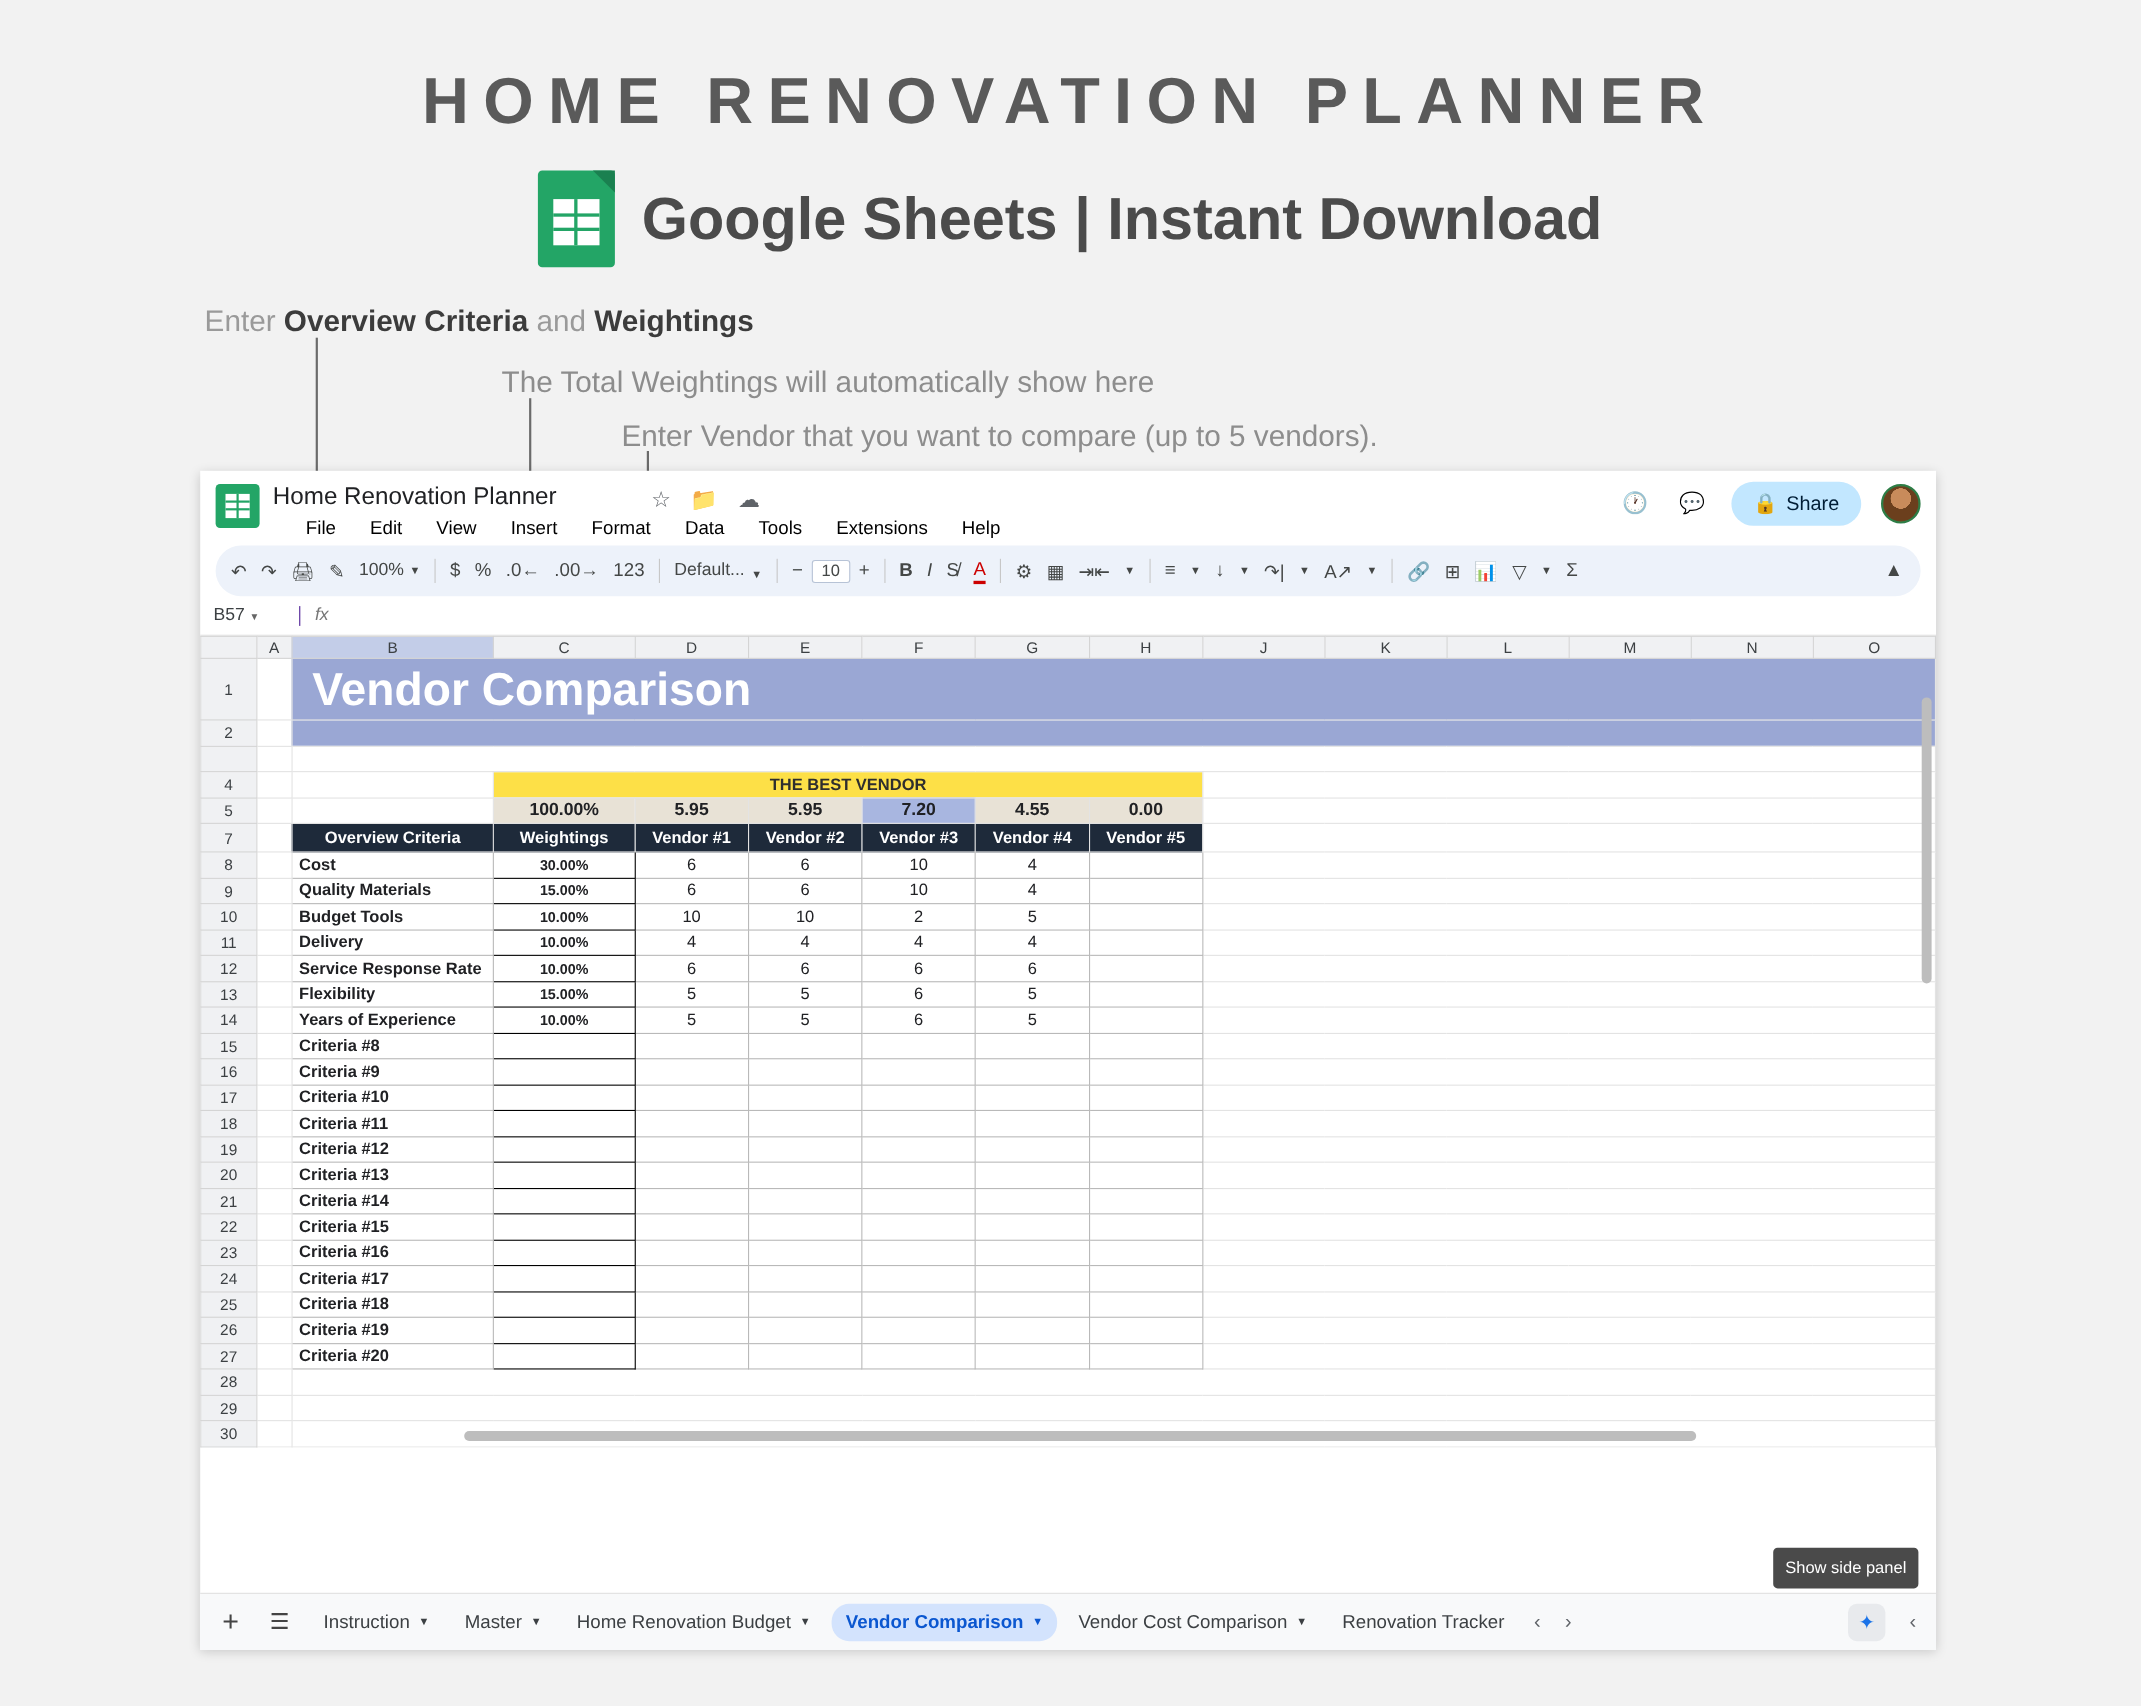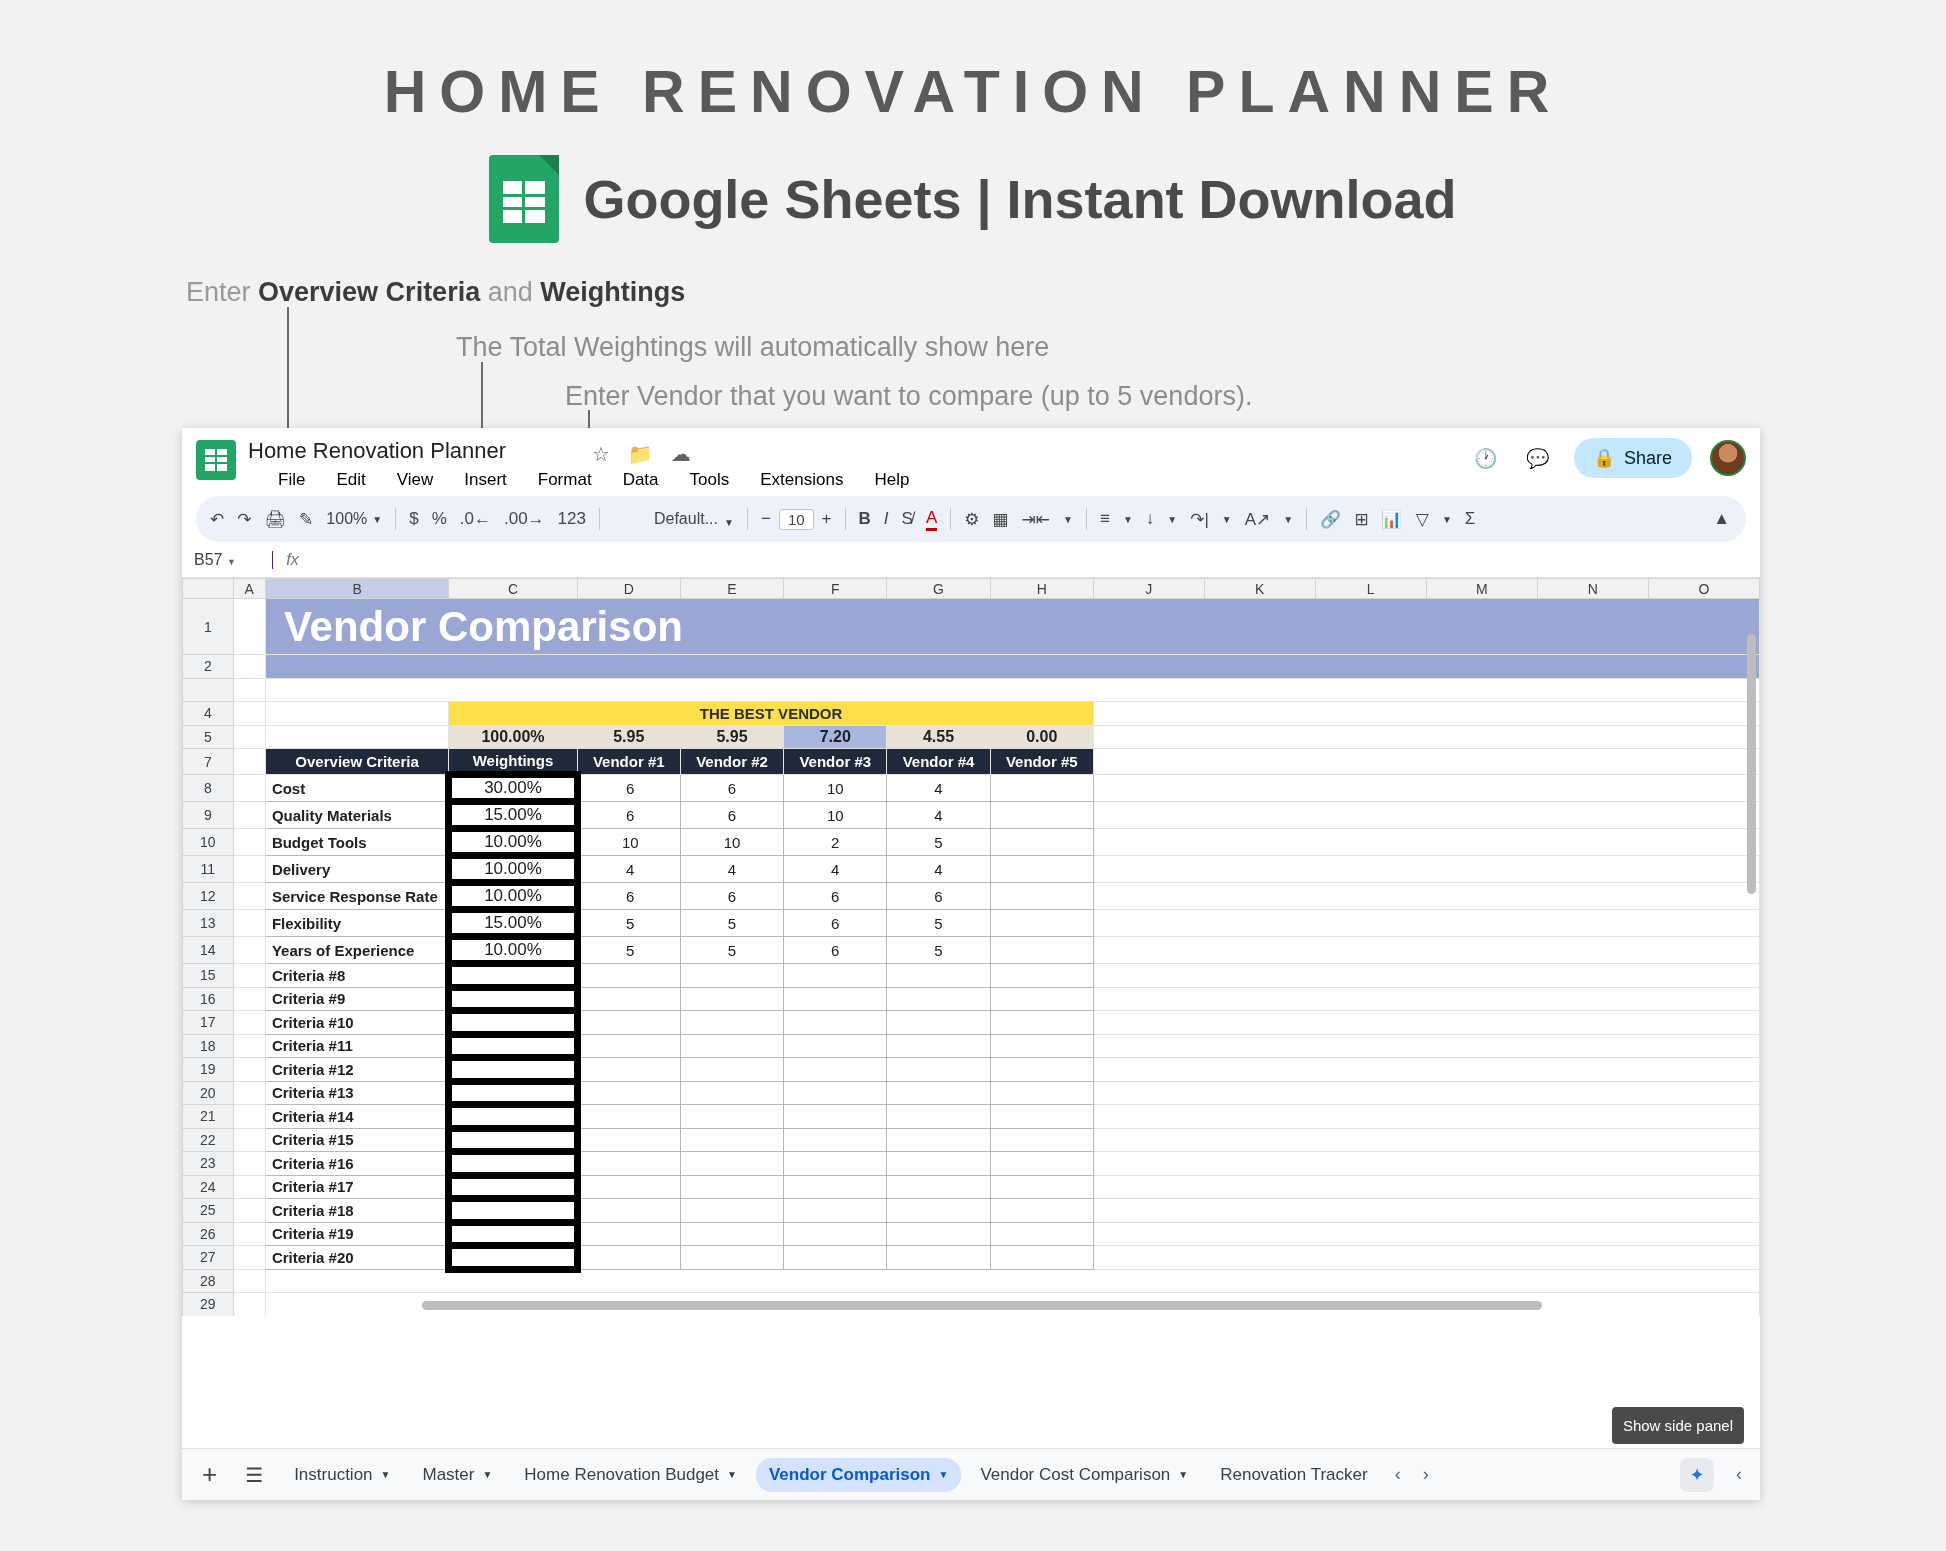--- a/index.html
+++ b/index.html
@@ -87,21 +87,21 @@
     background-image:radial-gradient(circle at 50% 35%, #c98b5b 0 35%, #6b3f1d 36% 100%);}
 
   
   .toolbar {
     margin:0 14px; height:46px; background:#edf2fa; border-radius:24px;
     display:flex; align-items:center; padding:0 14px; gap:13px;
     font-size:17px; color:#444746; position:relative;
   }
   .tb-sep { width:1px; height:22px; background:#c7c7c7; }
   .zoom-box { display:flex; align-items:center; gap:5px; font-size:16px;}
-  .fontbox { width:80px; display:flex; align-items:flex-end; justify-content:space-between; font-size:16px;margin-left:41px;}
+  .fontbox { width:80px; display:flex; align-items:flex-end; justify-content:space-between; font-size:16px;}
   .sizebox { display:flex; align-items:center; gap:8px; }
   .size-val { border:1px solid #b7c3d6; border-radius:3px; padding:1px 8px; font-size:15px; background:#fff;}
   .tb-caret { font-size:10px; }
   .tb-right { position:absolute; right:16px; }
 
   
   .formula-bar { height:36px; display:flex; align-items:center; border-bottom:1px solid #e0e0e0;
     font-size:16px; color:#3c4043; }
   .namebox { width:90px; padding-left:12px; }
   .namebox-caret { font-size:9px; color:#666; }
@@ -120,21 +120,21 @@
   }
   .cell { border:1px solid #e3e3e3; height:23.5px; font-size:14px; padding:0 4px; color:#202124; }
   .selhdr { background:#c3cde8 !important; color:#1a1a1a; }
 
   .title-band { background:#9aa7d4; color:#fff; font-size:42px; font-weight:bold; padding-left:18px; }
   .best-vendor-band { background:#fde047; text-align:center; font-weight:bold; font-size:15px; color:#2e2e2e; }
   .score-cell { background:#e8e2d6; text-align:center; font-weight:bold; font-size:16px; }
   .score-best { background:#a8b6e0; text-align:center; font-weight:bold; font-size:16px;}
   .hdr-dark { background:#1e2a3a; color:#fff; font-weight:bold; text-align:center; font-size:15px; }
   .crit { font-weight:bold; font-size:15px; padding-left:6px; border:1px solid #b9b9b9;}
-  .wt { font-weight:normal; font-size:17px; text-align:center; border:7px solid #000000;}
+  .wt { font-weight:bold; font-size:13px; text-align:center; border:1px solid #000000;}
   .sc { text-align:center; font-size:15px; border:1px solid #b9b9b9;}
 
   
   .vscroll { position:absolute; right:2px; top:56px; width:12px; height:660px; }
   .vscroll .thumb { width:9px; background:#bdbdbd; border-radius:5px; height:260px; margin-left:1px;}
   .hscroll { position:absolute; left:240px; bottom:4px; height:11px; width:1130px; }
   .hscroll .thumb { height:9px; background:#bdbdbd; border-radius:5px; width:1120px;}
 
   
   .tabbar { position:absolute; bottom:0; left:0; right:0; height:52px; background:#f8f9fa;

